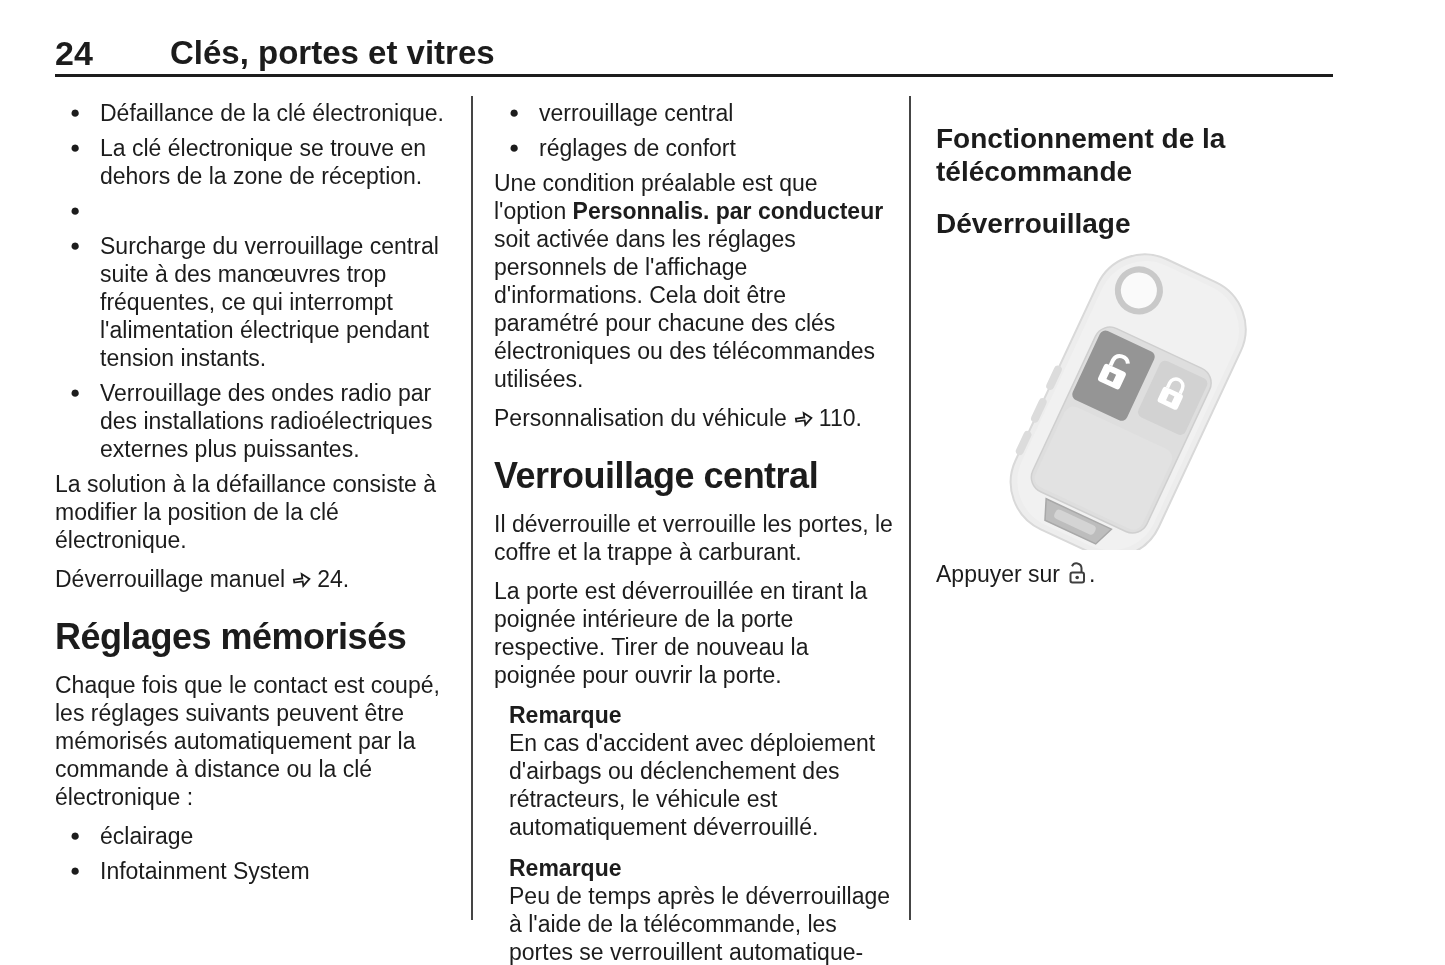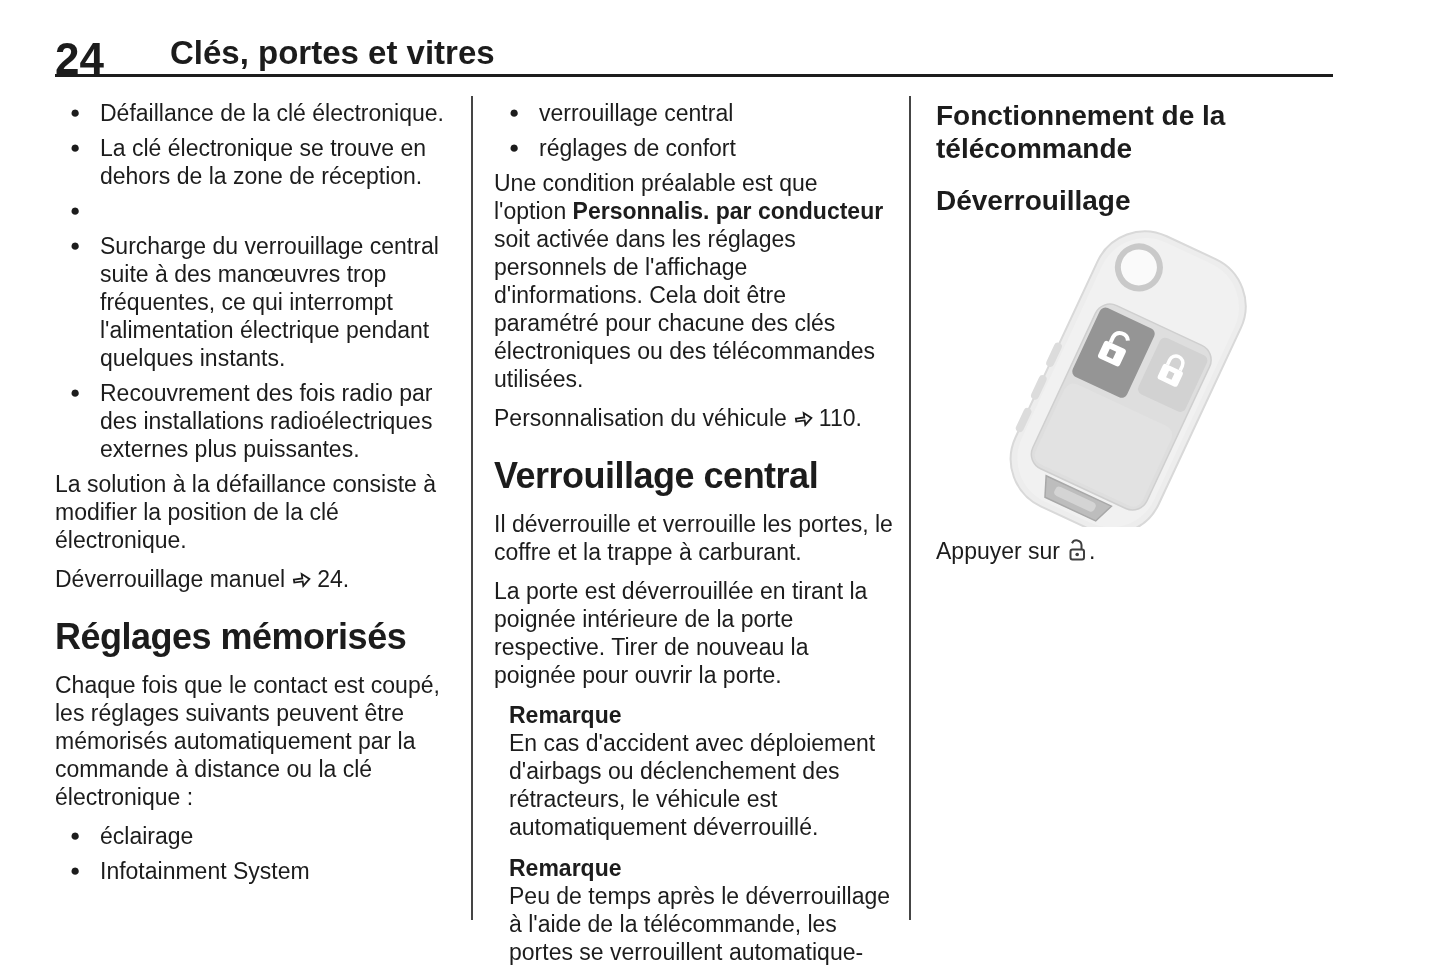--- a/index.html
+++ b/index.html
@@ -7,42 +7,42 @@
   body {
     width: 1445px; height: 965px;
     background: #ffffff;
     color: #1c1c1c;
     font-family: "Liberation Sans", "DejaVu Sans", sans-serif;
     position: relative;
     overflow: hidden;
   }
 
   
-  .page-num   { position: absolute; left: 55px;  top: 34px; font-size: 44px; font-weight: bold; }
+  .page-num   { position: absolute; left: 55px;  top: 34px; font-size: 34px; font-weight: bold; }
   .page-title { position: absolute; left: 170px; top: 34px; font-size: 33px; font-weight: bold; }
   .header-rule { position: absolute; left: 55px; top: 74px; width: 1278px; height: 3px; background: #1c1c1c; }
 
   
   .col-divider { position: absolute; top: 96px; height: 824px; width: 2px; background: #454545; }
   .divider-1 { left: 471px; }
   .divider-2 { left: 909px; }
 
   
   .col { position: absolute; top: 99px; font-size: 23px; line-height: 28px; }
   .col-1 { left: 55px;  width: 406px; }
   .col-2 { left: 494px; width: 402px; }
   .col-3 { left: 936px; width: 400px; }
 
   p { margin: 0 0 11px 0; }
   .bullet-row { display: flex; margin: 0 0 7px 0; }
   .bullet-dot { flex: 0 0 45px; padding-left: 15px; font-size: 17px; line-height: 28px; }
   .bullet-text { flex: 1 1 auto; }
 
   .section-heading { font-size: 36px; line-height: 40px; font-weight: bold; margin: 24px 0 14px 0; letter-spacing: -0.5px; }
-  .sub-heading { font-size: 28px; line-height: 33px; font-weight: bold; margin: 0 0 12px 0; }
+  .sub-heading { font-size: 28px; line-height: 33px; font-weight: bold; margin: 23px 0 12px 0; }
   .bold-label  { font-size: 28px; line-height: 28px; font-weight: bold; margin: 22px 0 10px 0; }
 
   .note { margin: 12px 0 13px 15px; }
   .note-label { font-weight: bold; }
 
   .inline-bold { font-weight: bold; }
 
   .ref-arrow { display: inline-block; margin: 0 5px -2px 7px; }
   .unlock-inline-icon { display: inline-block; margin: 0 1px -4px 7px; }
 
@@ -66,25 +66,25 @@
   </div>
   <div class="bullet-row">
     <span class="bullet-dot">●</span>
     <span class="bullet-text">La clé électronique se trouve en dehors de la zone de réception.</span>
   </div>
   <div class="bullet-row">
     <span class="bullet-dot">●</span>
   </div>
   <div class="bullet-row">
     <span class="bullet-dot">●</span>
-    <span class="bullet-text">Surcharge du verrouillage central suite à des manœuvres trop fréquentes, ce qui interrompt l'alimentation électrique pendant quelques instants.</span>
+    <span class="bullet-text">Surcharge du verrouillage central suite à des manœuvres trop fréquentes, ce qui interrompt l'alimentation électrique pendant tension instants.</span>
   </div>
   <div class="bullet-row">
     <span class="bullet-dot">●</span>
-    <span class="bullet-text">Recouvrement des fois radio par des installations radioélectriques externes plus puissantes.</span>
+    <span class="bullet-text">Verrouillage des ondes radio par des installations radioélectriques externes plus puissantes.</span>
   </div>
 
   <p>La solution à la défaillance consiste à modifier la position de la clé électronique.</p>
 
   <p>
     <span>Déverrouillage manuel</span><svg class="ref-arrow" width="20" height="18" viewBox="0 0 20 18">
         <path d="M2,7.5 L10.5,7.5 L10.5,3 L17.5,9 L10.5,15 L10.5,10.5 L2,10.5 Z" fill="#ffffff" stroke="#1c1c1c" stroke-width="1.8" transform="rotate(-8 10 9)"></path>
       </svg><span>24.</span>
   </p>
 

